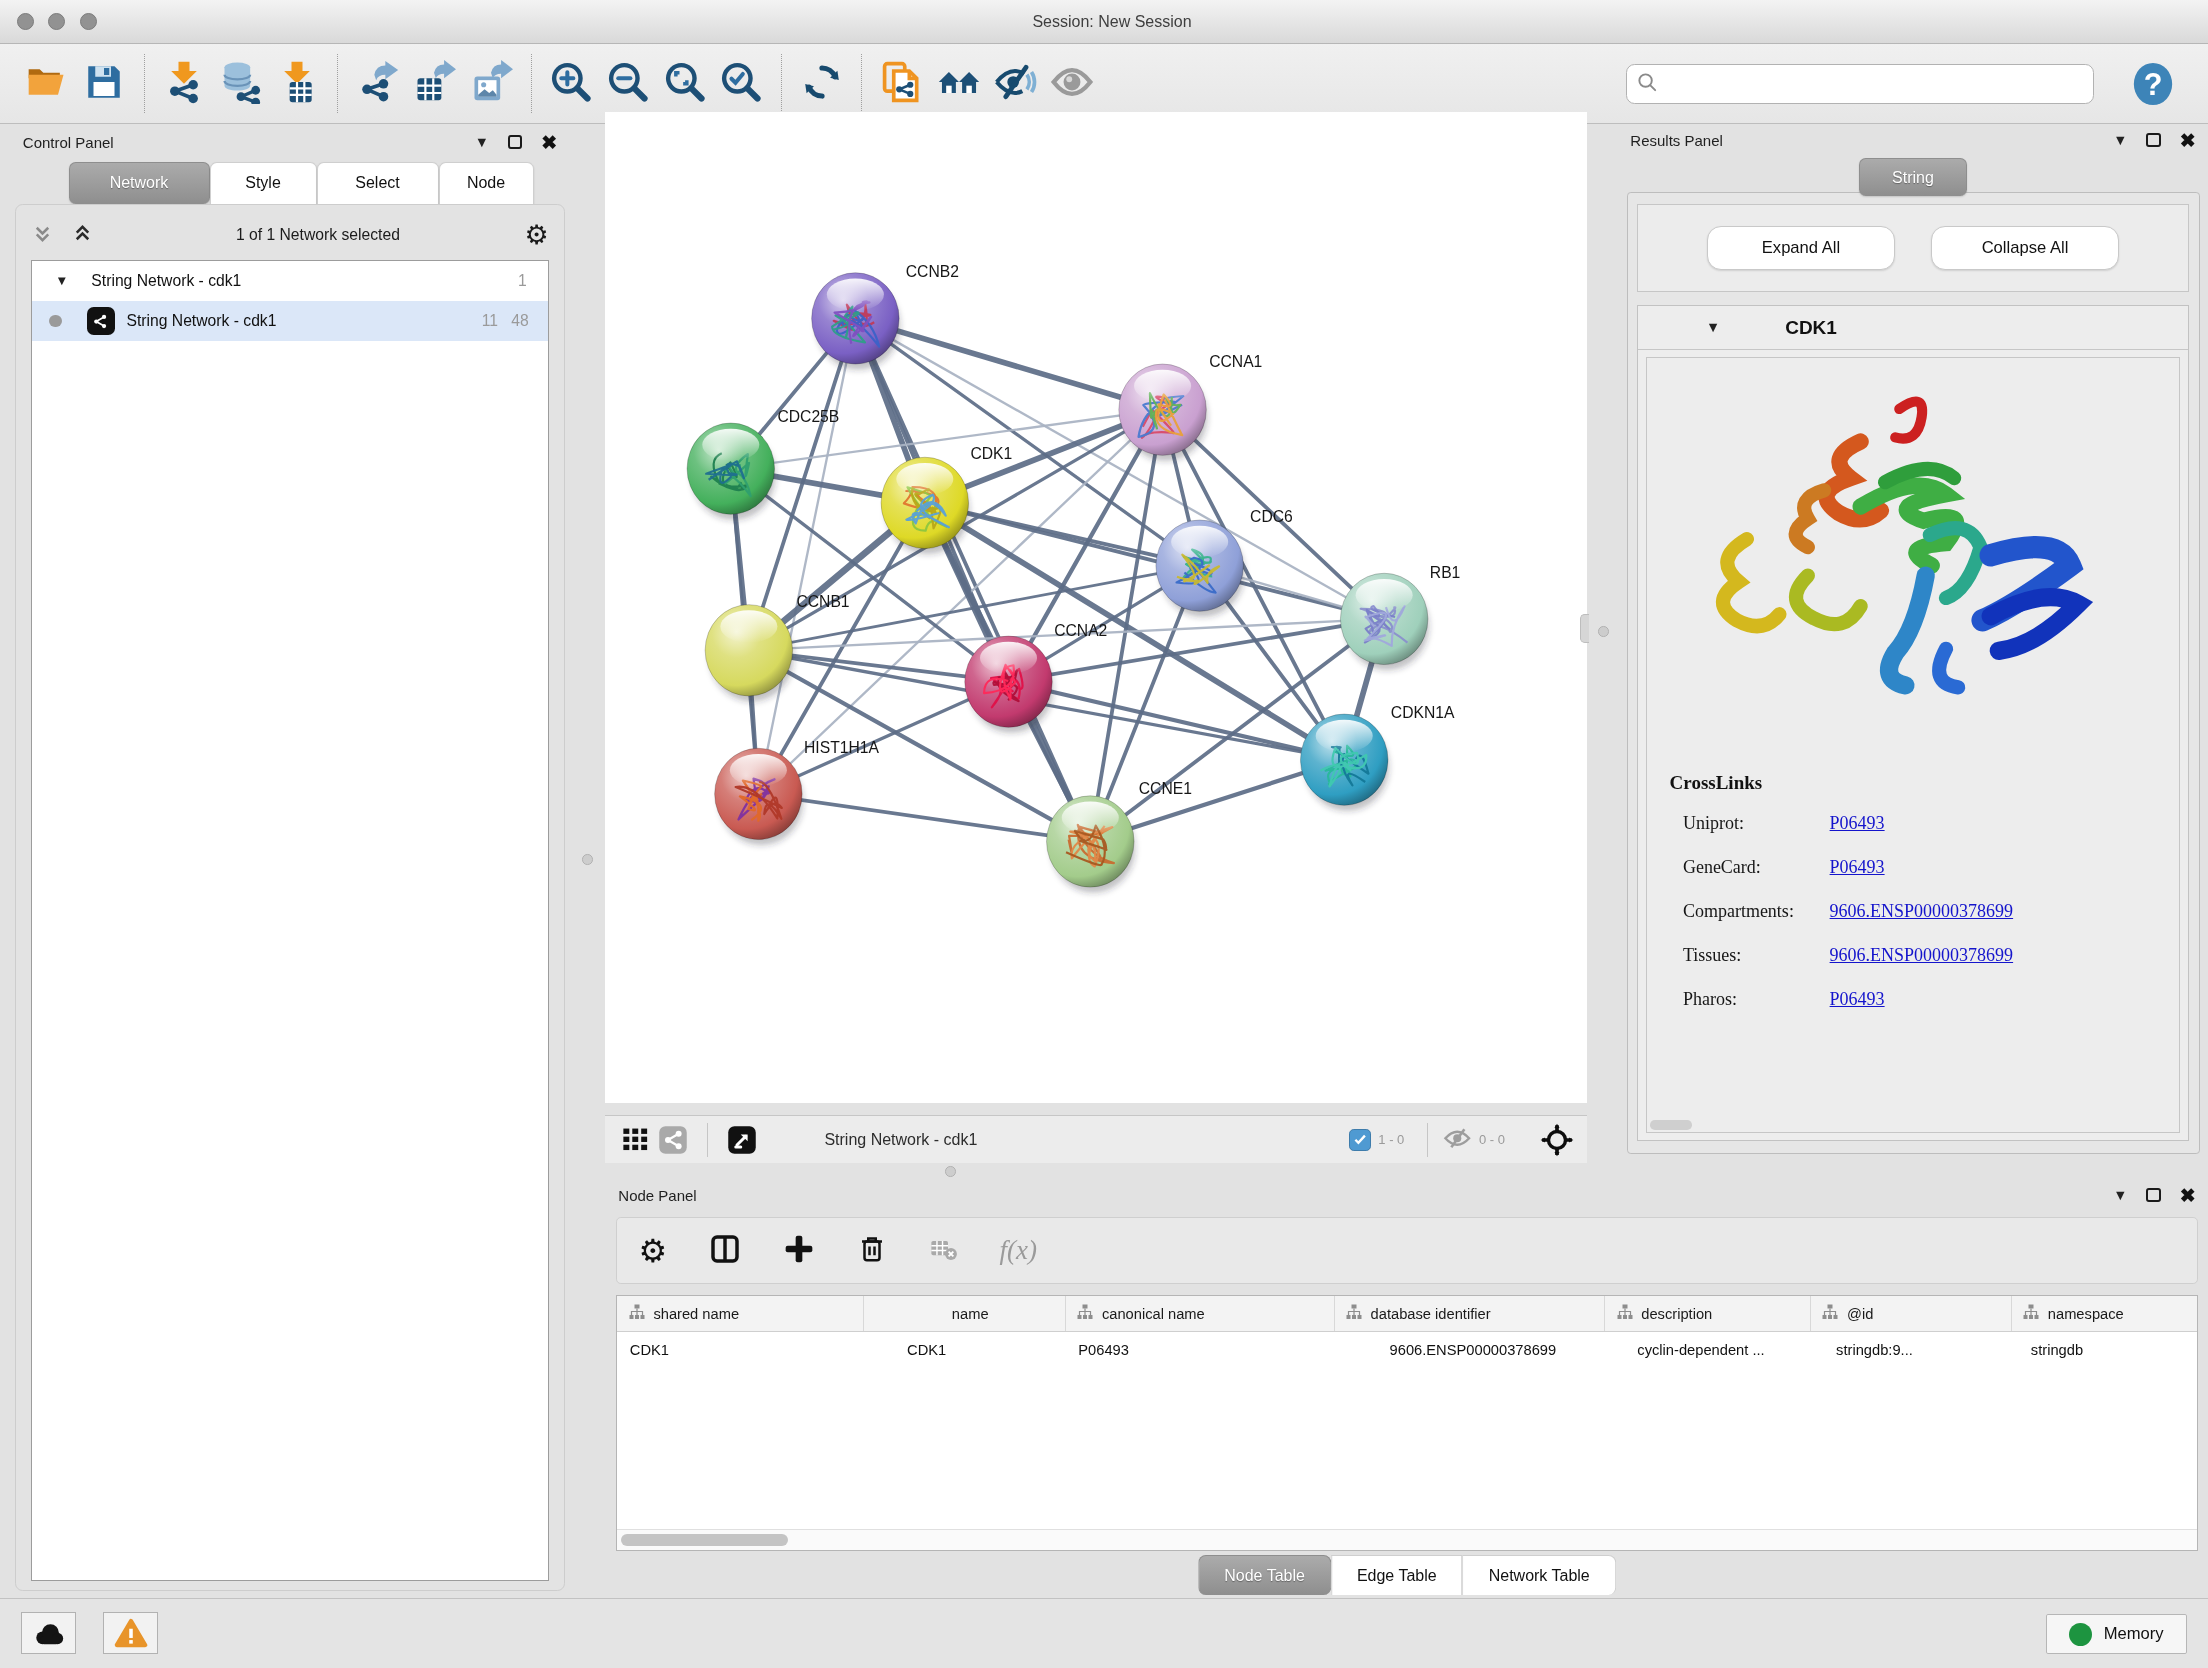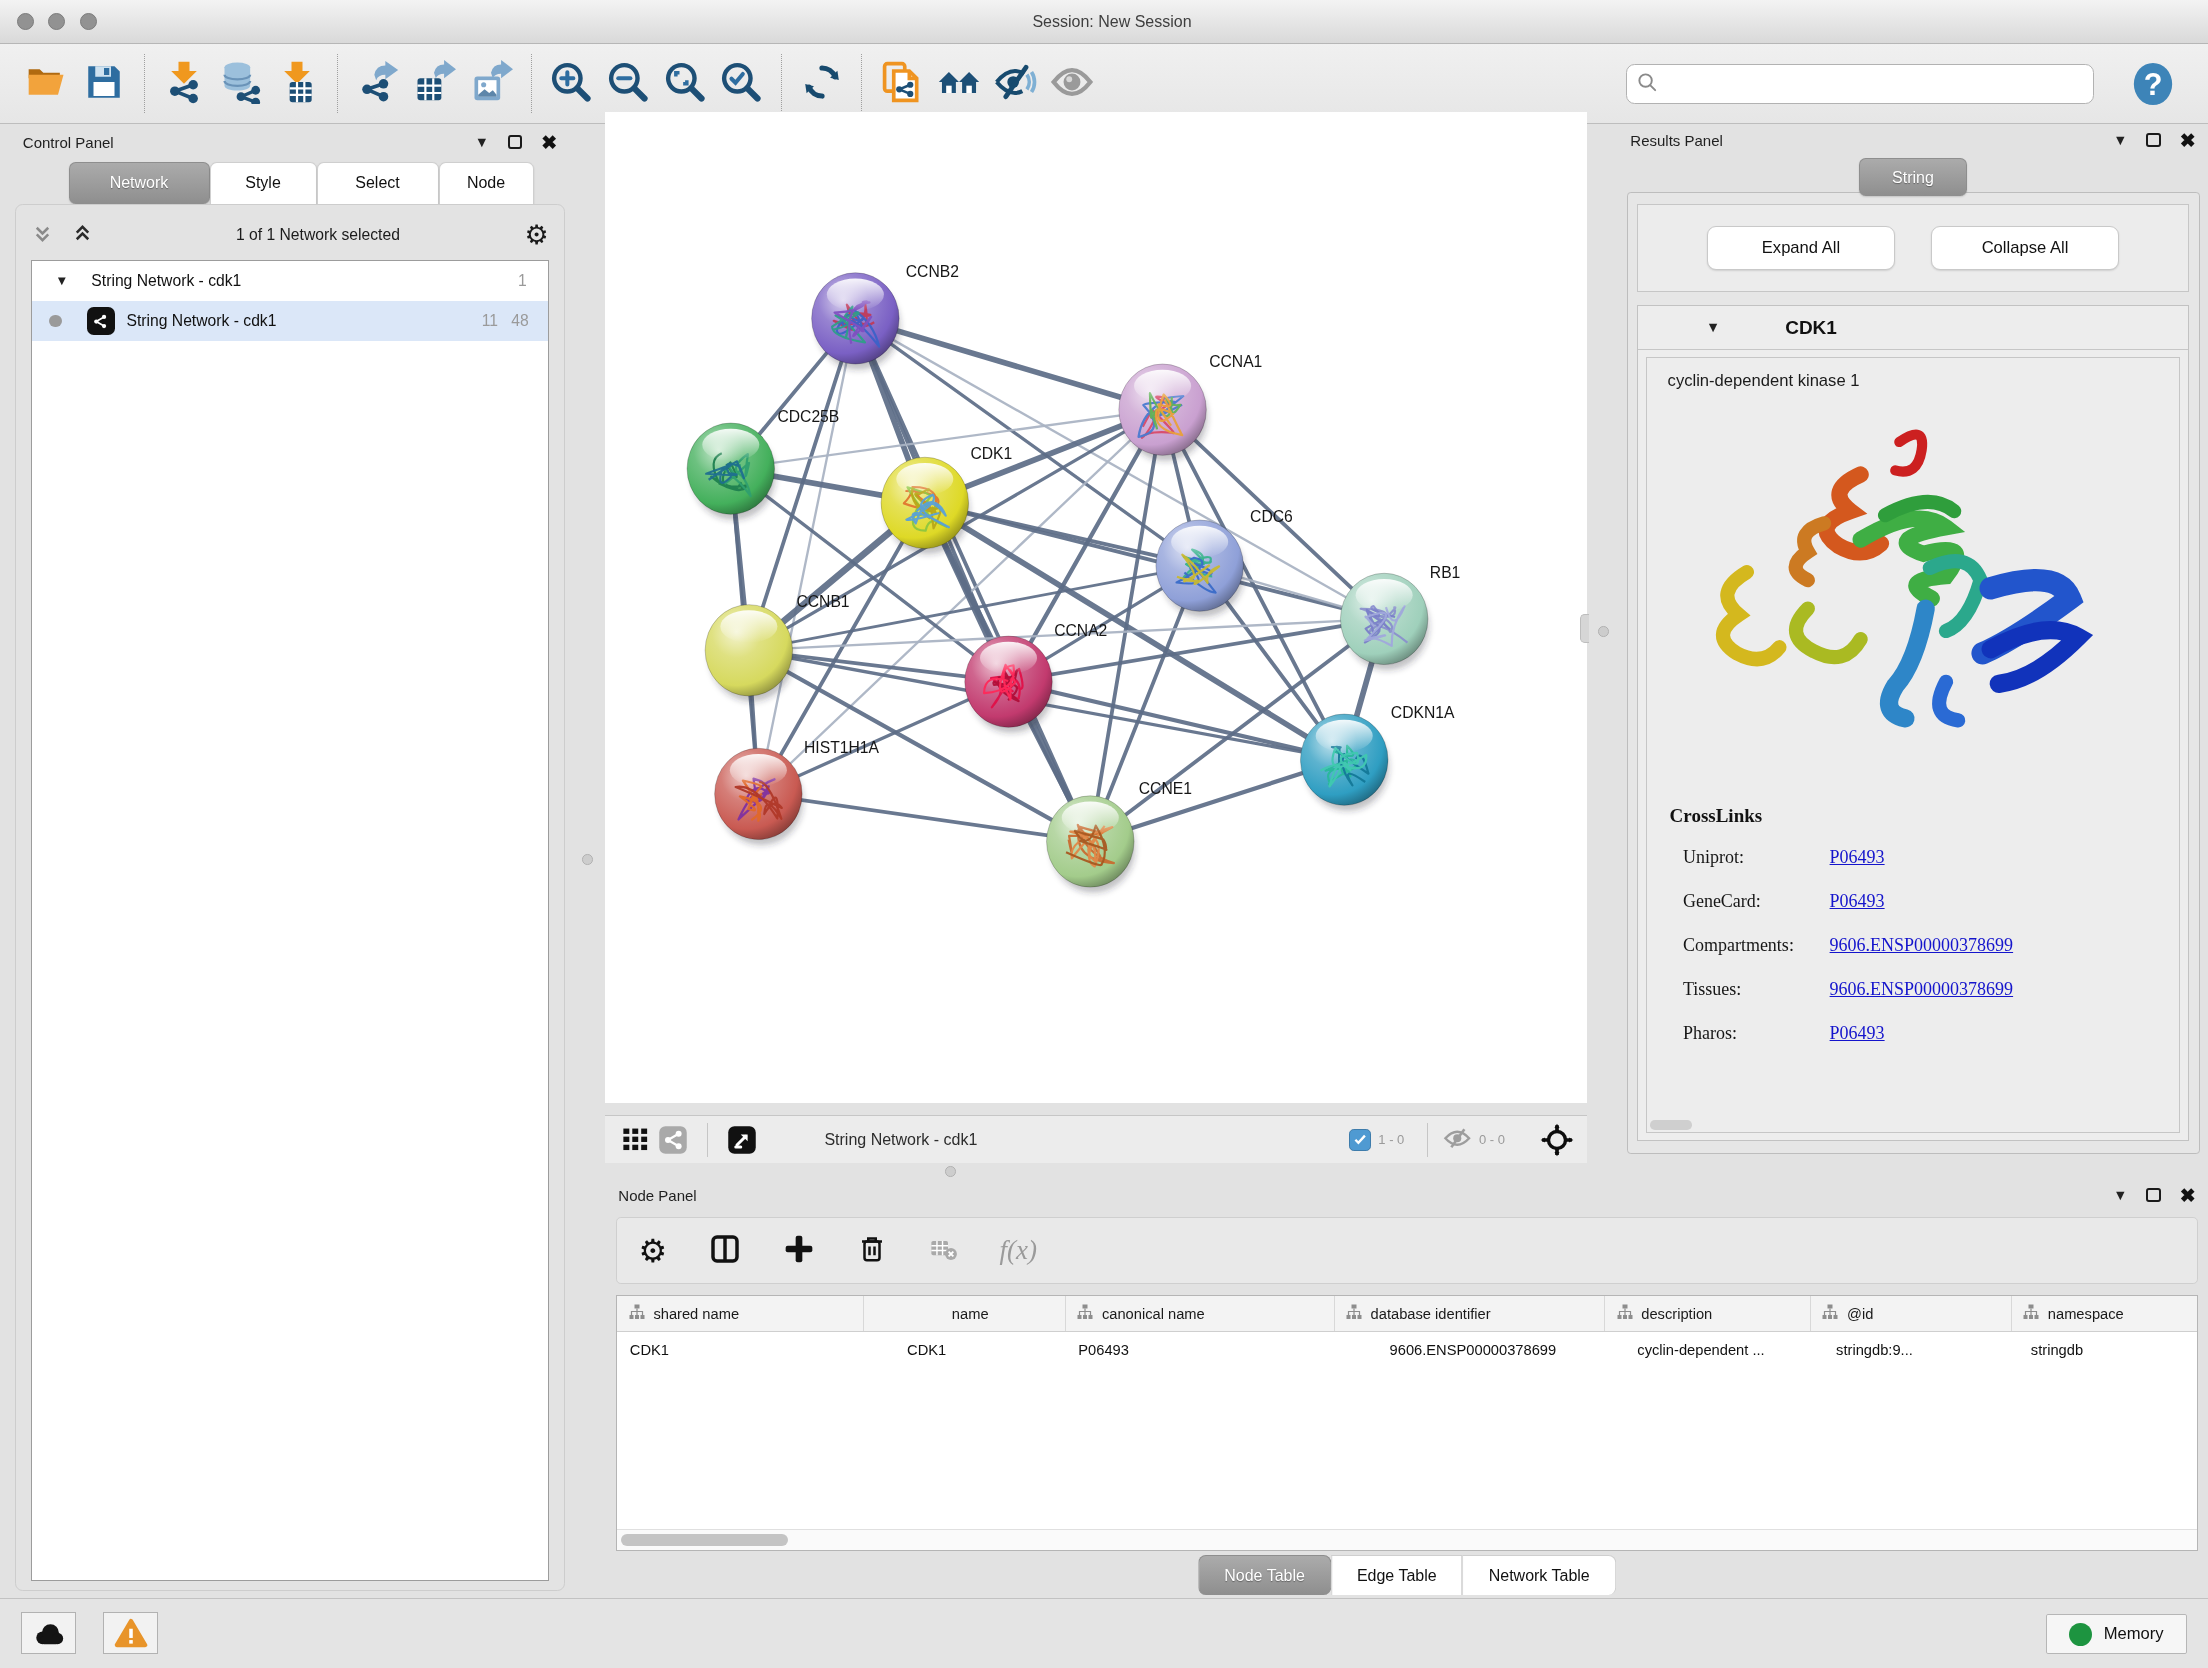--- a/index.html
+++ b/index.html
@@ -80,21 +80,21 @@
 
   
   .results-panel { position:absolute; left:1617px; top:124px; width:592px; height:1039px; }
   .rp-tab { position:absolute; left:50%; transform:translateX(-50%); top:34px;
     width:108px; height:38px; z-index:2; }
   .rp-body { position:absolute; left:9.5px; right:9.5px; top:68px; bottom:9.5px;
     background:#e6e6e6; border:1px solid #bdbdbd; border-radius:3.8px; padding:11.4px 9.5px; }
   .rp-expandbox { background:#ececec; border:1px solid #c6c6c6; height:88px;
     display:flex; align-items:center; justify-content:center; gap:36px; margin-bottom:13.3px; }
   .rp-btn { min-width:188px; height:44px; background:#fff; border:1px solid #c9c9c9;
-    border-radius:9px; font-size:16.6px; color:#111; display:flex; align-items:center;
+    border-radius:14px; font-size:16.6px; color:#111; display:flex; align-items:center;
     justify-content:center; box-shadow:0 1px 1.9px rgba(0,0,0,.12); }
   .rp-section { position:absolute; left:9.5px; right:9.5px; top:112px; bottom:11.4px;
     border:1px solid #c2c2c2; background:#ededed; }
   .rp-sec-head { height:44px; display:flex; align-items:center; border-bottom:1px solid #c6c6c6; }
   .rp-sec-head .ic-tri { margin-left:68px; }
   .rp-gene { font-size:19px; font-weight:bold; color:#111; margin-left:65px; }
   .rp-content { position:absolute; left:7.6px; right:7.6px; top:51px; bottom:7.6px;
     background:#ededed; border:1px solid #c6c6c6; overflow:hidden; }
   .rp-desc { font-size:16.6px; color:#1b1b1b; padding:13.3px 0 0 21px; }
   .protein { display:block; margin:9.5px auto 0 auto; }
@@ -729,21 +729,20 @@
       <div class="rp-expandbox">
         <div class="rp-btn">Expand All</div>
         <div class="rp-btn">Collapse All</div>
       </div>
       <div class="rp-section">
         <div class="rp-sec-head">
           <span class="ic-tri">▼</span>
           <span class="rp-gene">CDK1</span>
         </div>
         <div class="rp-content">
-          <div class="rp-desc">cyclin-dependent kinase 1</div>
           <svg class="protein" width="447" height="399" viewBox="0 0 220 180" fill="none" stroke-linecap="round">
             <path d="M103 12 q13 -9 11 4 t-13 10" stroke="#cc2020" stroke-width="5"></path>
             <path d="M84 28 q-18 8 -5 18 q-20 7 -6 17 q12 7 21 -1" stroke="#d4581e" stroke-width="8"></path>
             <path d="M66 52 q-14 4 -8 14 q-12 8 0 14" stroke="#cc7a22" stroke-width="7"></path>
             <path d="M28 76 q-17 10 -4 21 q-15 10 -1 19 q13 7 21 -3" stroke="#d4b81e" stroke-width="7"></path>
             <path d="M58 94 q-13 13 3 21 q15 8 23 -6" stroke="#aaba22" stroke-width="7"></path>
             <path d="M84 60 q28 -17 42 -6 q-32 6 -11 13 q25 -7 11 11 q-25 2 -7 11" stroke="#3fae44" stroke-width="8"></path>
             <path d="M96 48 q22 -12 34 -2" stroke="#2f9e3c" stroke-width="7"></path>
             <path d="M118 74 q19 -9 25 6 q-6 21 -17 25" stroke="#2ba88c" stroke-width="7"></path>
             <path d="M116 94 q-5 27 -15 38 q-8 13 5 16" stroke="#2e86c8" stroke-width="9"></path>

